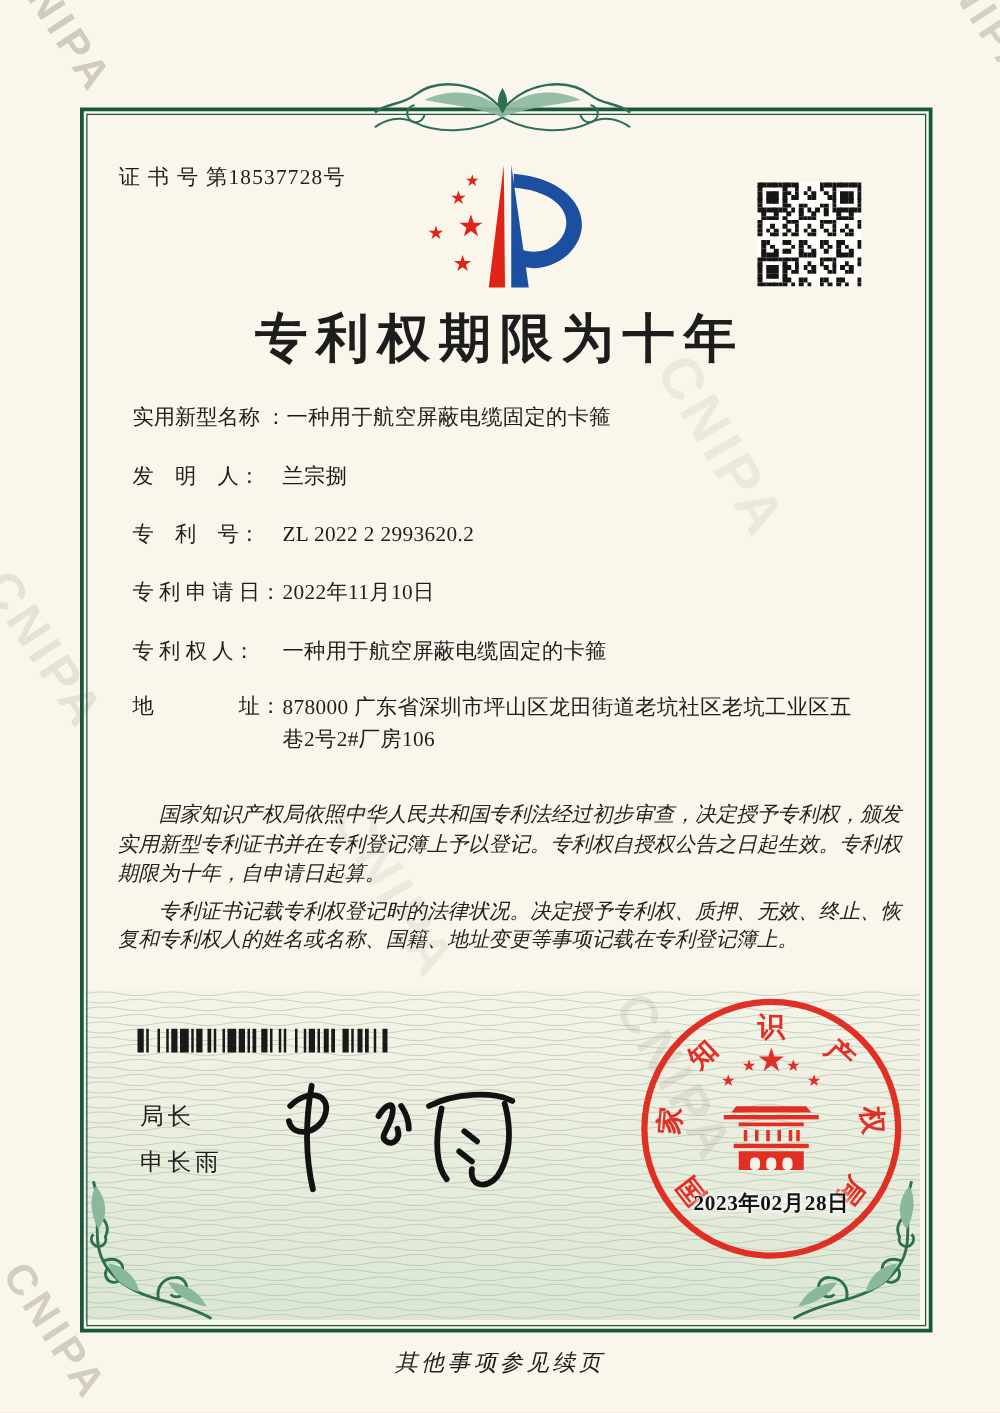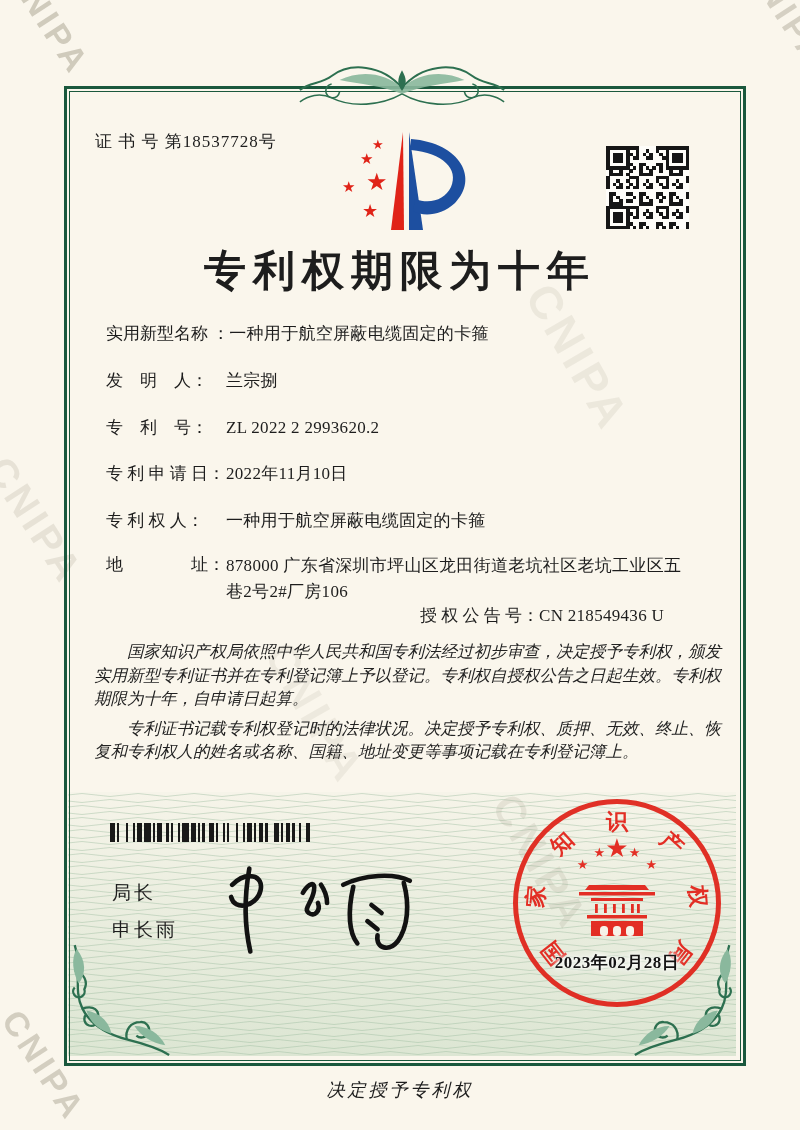--- a/index.html
+++ b/index.html
@@ -497,23 +497,20 @@
   </div>
   <div class="row" style="left:106px;top:462px;">
     <span class="lab">专 利 申 请 日：</span><span class="val">2022年11月10日</span>
   </div>
   <div class="row" style="left:106px;top:509px;">
     <span class="lab">专 利 权 人：</span><span class="val">一种用于航空屏蔽电缆固定的卡箍</span>
   </div>
   <div class="row addr" style="left:106px;top:553px;">
     <span class="lab">地　　　　址：</span><span class="val">878000 广东省深圳市坪山区龙田街道老坑社区老坑工业区五巷2号2#厂房106</span>
   </div>
-  <div class="row" style="left:420px;top:604px;">
-    <span class="lab" style="min-width:0;">授 权 公 告 号：</span><span class="val">CN 218549436 U</span>
-  </div>
 
   <div class="paras">
     <p>国家知识产权局依照中华人民共和国专利法经过初步审查，决定授予专利权，颁发实用新型专利证书并在专利登记簿上予以登记。专利权自授权公告之日起生效。专利权期限为十年，自申请日起算。</p>
     <p>专利证书记载专利权登记时的法律状况。决定授予专利权、质押、无效、终止、恢复和专利权人的姓名或名称、国籍、地址变更等事项记载在专利登记簿上。</p>
   </div>
 
   <div id="barcode">
       <i style="left: 0px; width: 4.5px;"></i>
       <i style="left: 6.75px; width: 2.25px;"></i>
       <i style="left: 15.75px; width: 2.25px;"></i>
@@ -597,15 +594,15 @@
         <g fill="#f8f4ea">
           <rect x="25" y="47" width="8" height="10" rx="3.5"></rect>
           <rect x="38" y="47" width="8" height="10" rx="3.5"></rect>
           <rect x="51" y="47" width="8" height="10" rx="3.5"></rect>
         </g>
       </svg>
     </div>
   </div>
   <div id="seal-date">2023年02月28日</div>
 
-  <div class="note">决定授予专利权</div>
+  <div class="note">其他事项参见续页</div>
 
 </div>
 
 </body></html>

